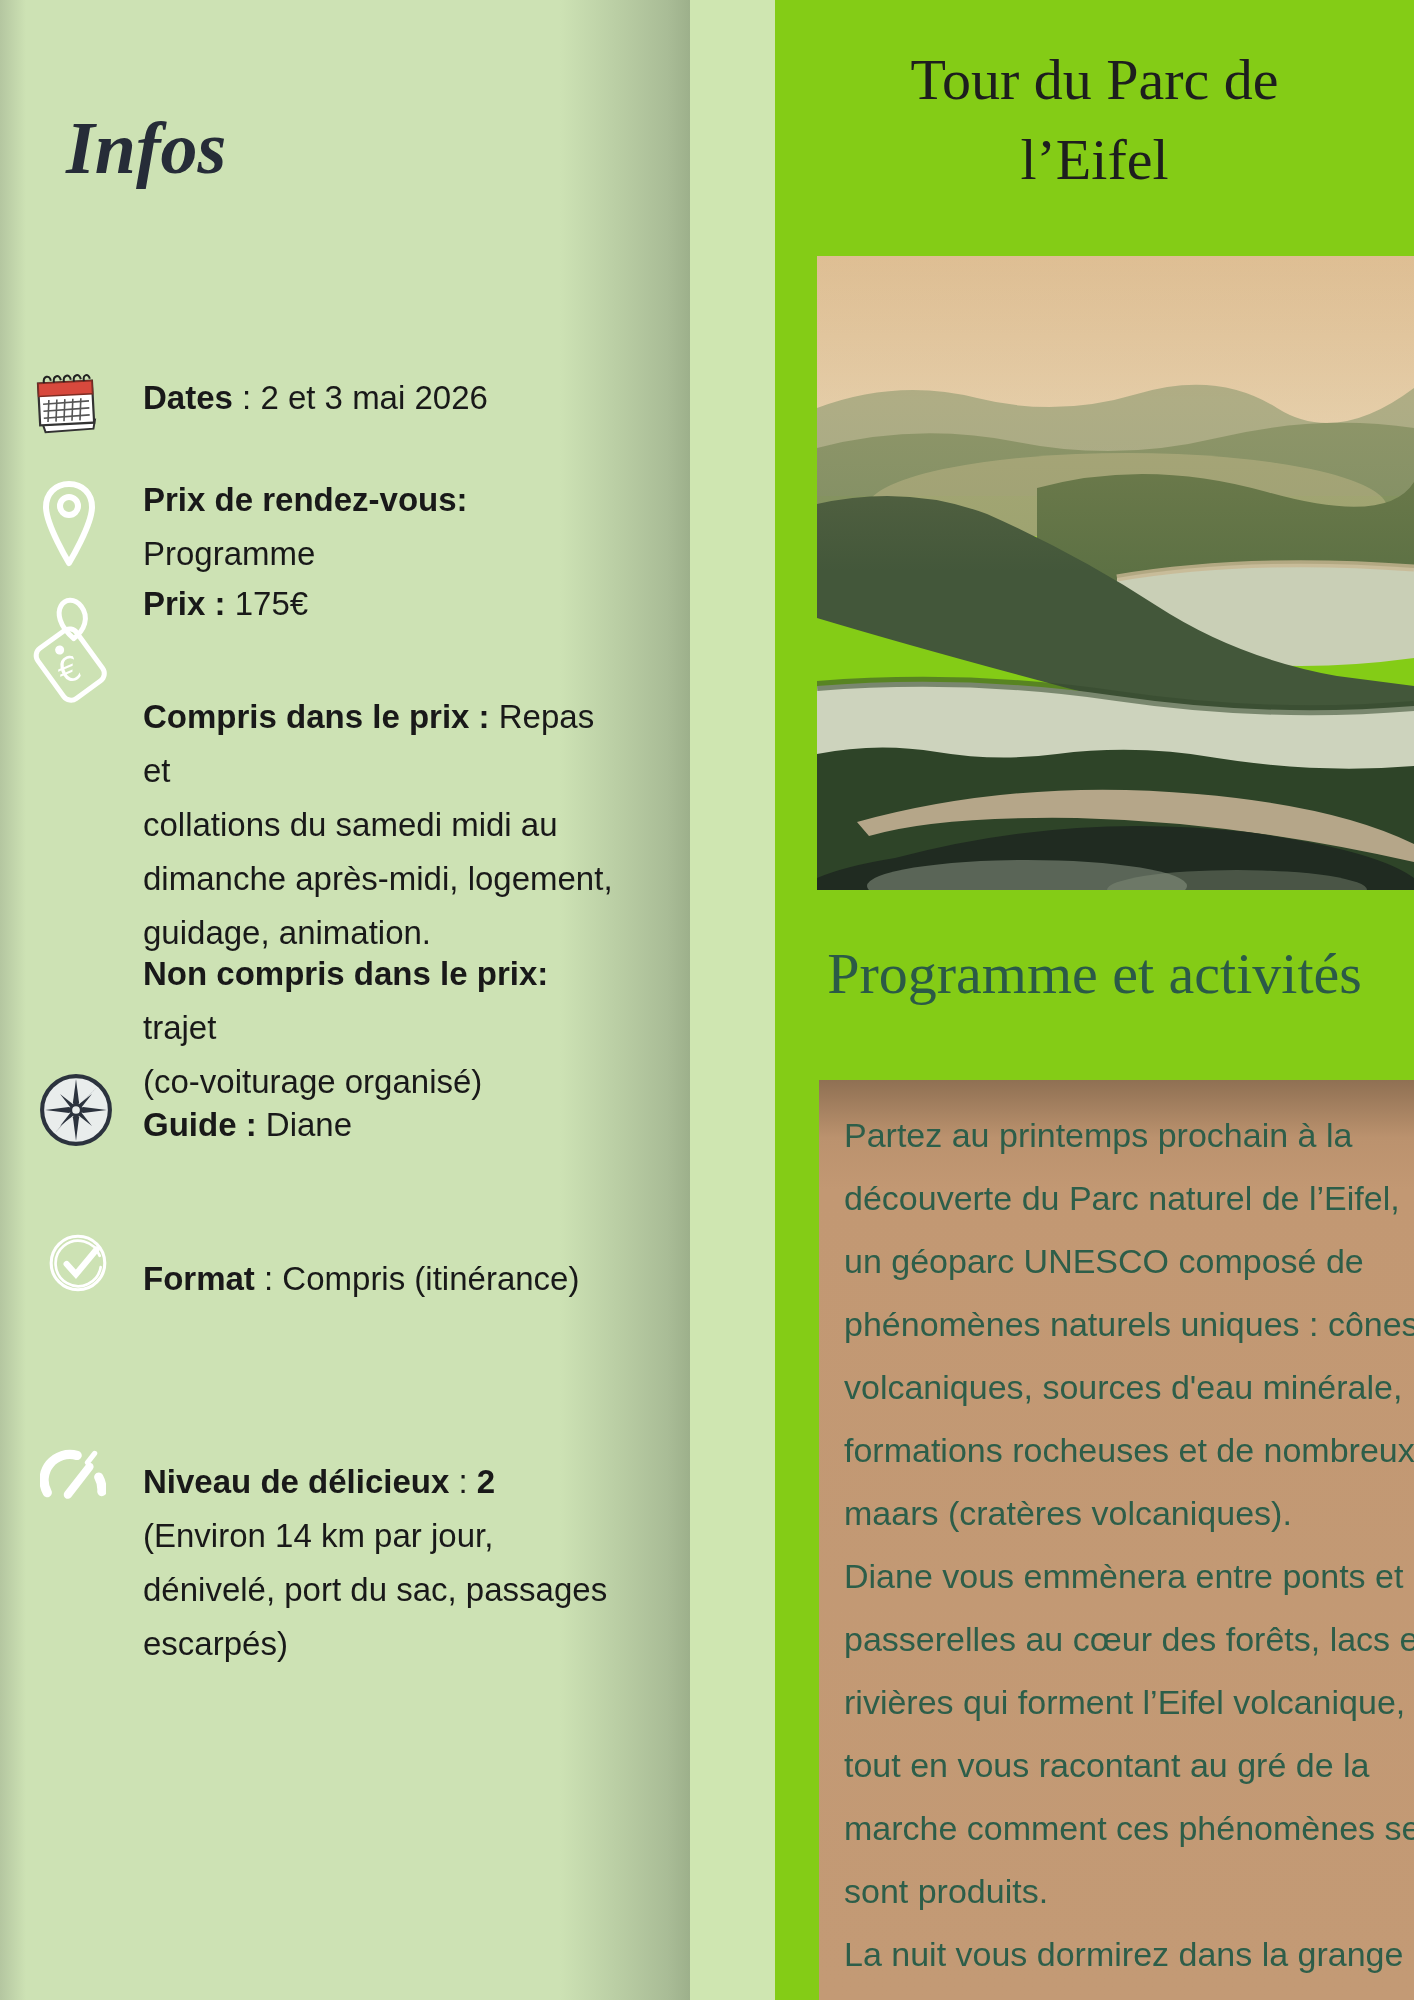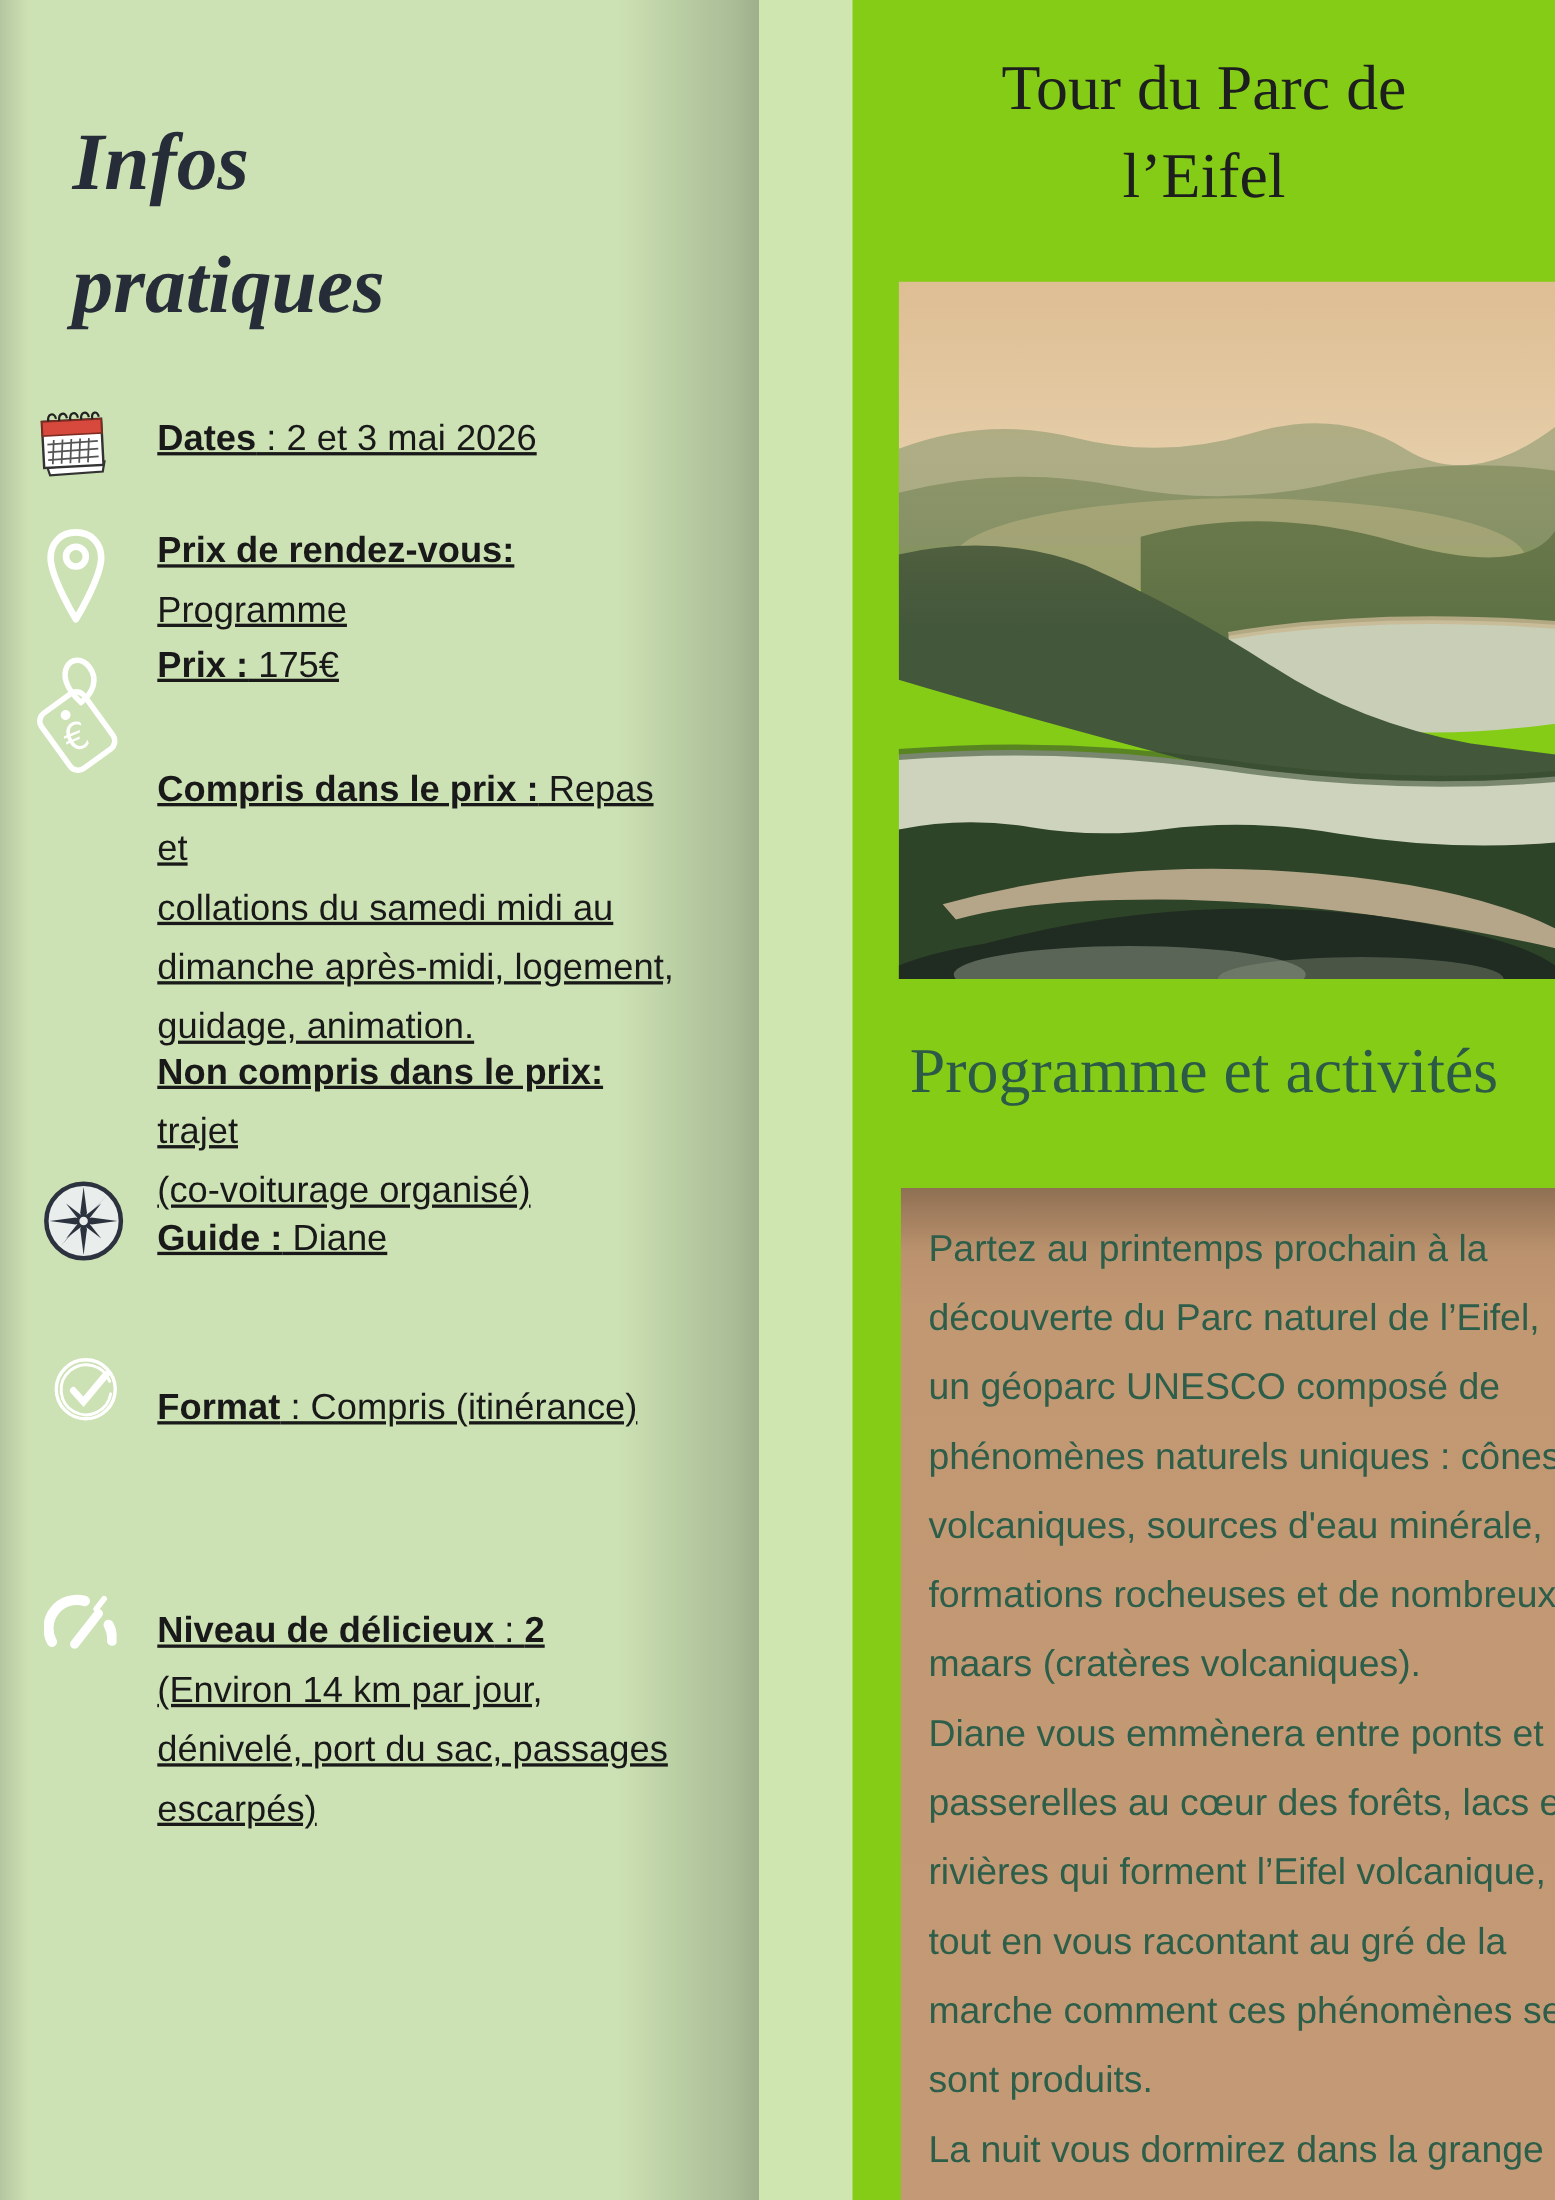--- a/index.html
+++ b/index.html
@@ -10,21 +10,21 @@
   .left-page{position:absolute;left:0;top:0;width:690px;height:2000px;
     background:linear-gradient(90deg,#b4c6a0 0px,#cde2b4 26px,#cde2b4 560px,#a9bc96 668px,#9db08b 690px);}
   .gutter{position:absolute;left:690px;top:0;width:85px;height:2000px;background:#cfe6b1;}
 
   .left-title{position:absolute;left:66px;top:42px;
     font-family:"Liberation Serif",serif;font-style:italic;font-weight:700;
     font-size:74px;line-height:112px;color:#262c38;}
 
   .info-row{position:absolute;left:0;width:690px;}
   .info-row .txt{position:absolute;left:143px;top:0;width:482px;margin:0;
-    font-size:33px;line-height:54px;color:#191919;white-space:pre-line;text-decoration:underline;}
+    font-size:33px;line-height:54px;color:#191919;white-space:pre-line;}
   .info-row .txt b{font-weight:700;}
   .icon{position:absolute;}
 
   
   .right-page{position:absolute;left:775px;top:0;width:744px;height:2000px;background:#84cc16;}
   .right-title{position:absolute;left:0;top:40px;width:639px;margin:0;text-align:center;
     font-family:"Liberation Serif",serif;font-weight:400;
     font-size:58px;line-height:80px;color:#1d1e1e;}
   .photo{position:absolute;left:42px;top:256px;width:597px;height:634px;display:block;}
   .section-heading{position:absolute;left:0;top:938px;width:639px;margin:0;text-align:center;
@@ -34,21 +34,20 @@
     background:linear-gradient(180deg,#8f7053 0px,#bb926e 58px,#c29873 110px,#c39a75 920px);margin-left:44px;}
   .paragraph{margin:0;padding:24px 8px 0 25px;
     font-size:34px;line-height:63px;color:#2d5e49;white-space:pre-line;}
 </style>
 </head>
 <body>
 
 <div class="left-page">
 
   <h1 class="left-title"><span>Infos</span><br>
-    <span>pratiques</span>
   </h1>
 
   <div class="info-row" style="top:371px">
     <svg class="icon" style="left:32px;top:-2px" width="70" height="66" viewBox="0 0 70 66">
       <g transform="rotate(-3 35 33)">
         <path d="M10 55 L62 52 L60 61 L12 62 Z" fill="#ffffff" stroke="#333" stroke-width="2"></path>
         <rect x="7" y="13" width="54" height="42" fill="#ffffff" stroke="#333" stroke-width="2.2"></rect>
         <rect x="7" y="13" width="54" height="13" fill="#d8493d" stroke="#7e2c22" stroke-width="1.6"></rect>
         <path d="M13 13 c-1 -7 6 -9 7 -2 M23 13 c-1 -7 6 -9 7 -2 M33 13 c-1 -7 6 -9 7 -2 M43 13 c-1 -7 6 -9 7 -2 M53 13 c-1 -7 5 -8 6 -2" fill="none" stroke="#222" stroke-width="2"></path>
         <path d="M17 30 L15 52 M25 30 L23 52 M33 30 L31 52 M41 30 L39 52 M49 30 L47 52" stroke="#555" stroke-width="1.6"></path>

